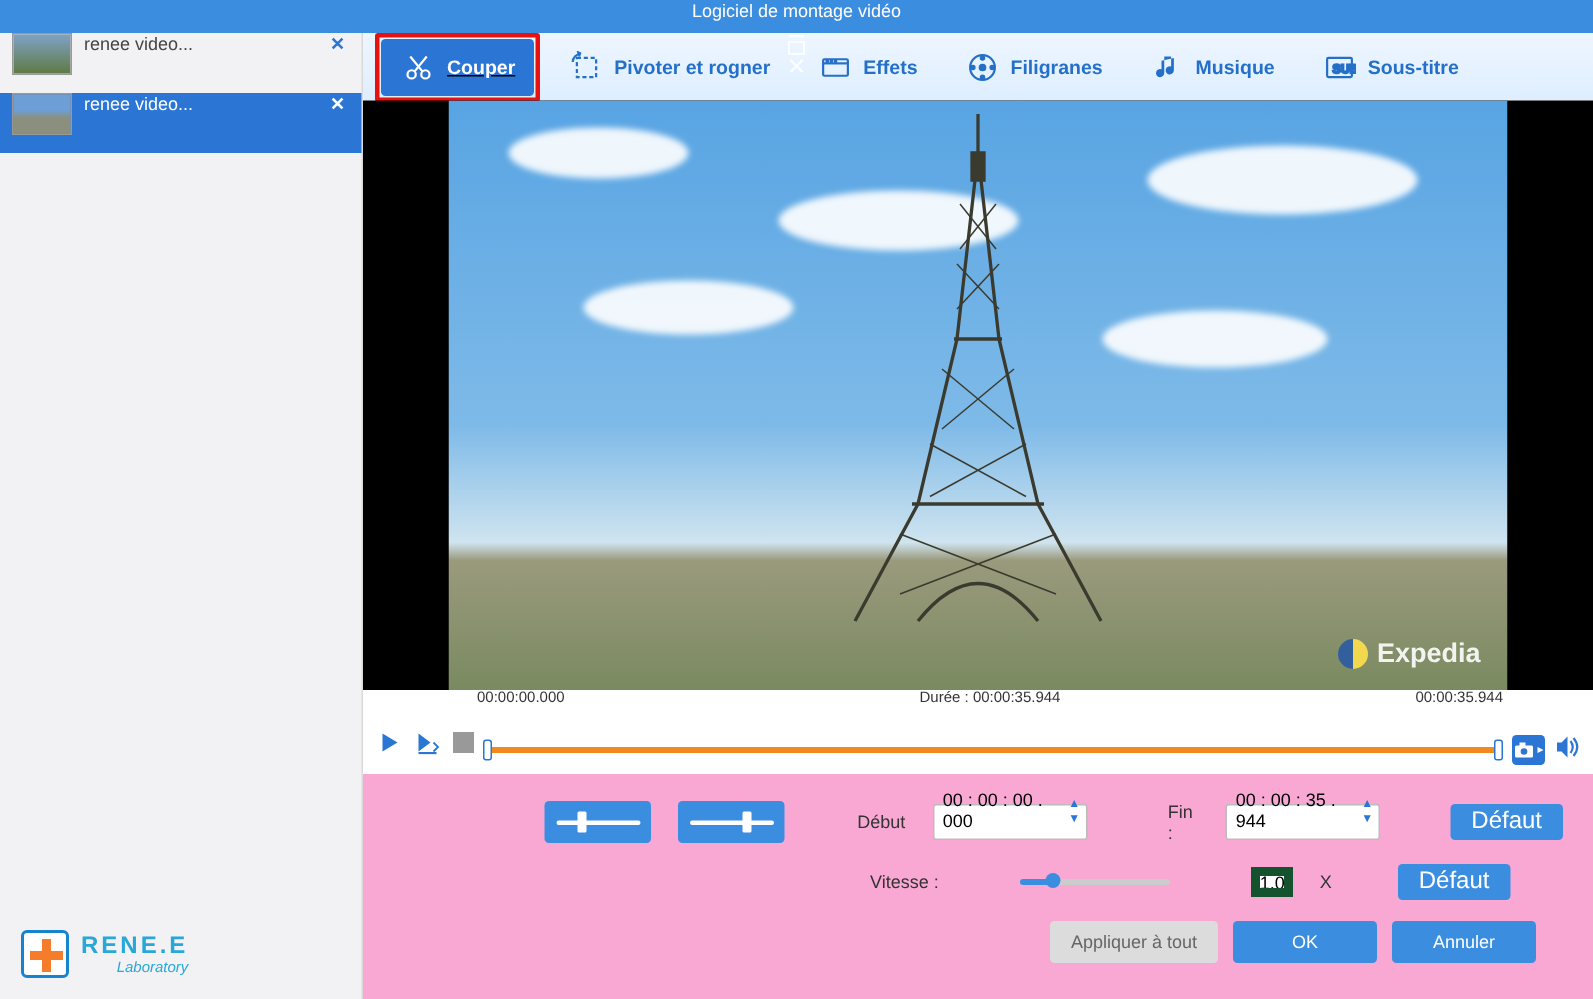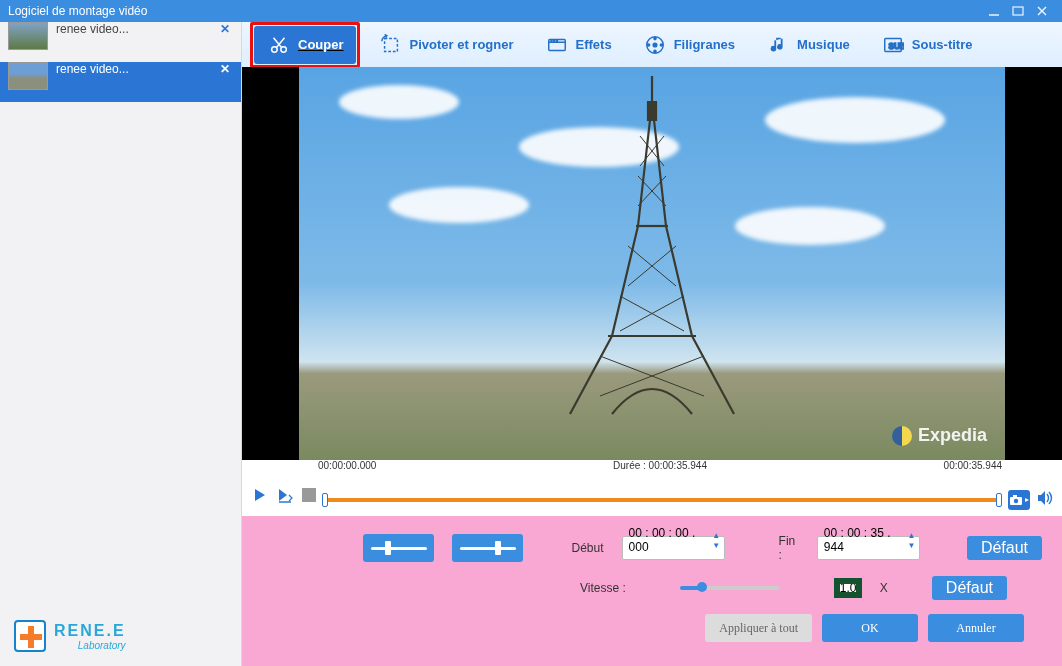--- a/index.html
+++ b/index.html
@@ -1,18 +1,18 @@
 <!DOCTYPE html>
 <html><head>
 <meta charset="utf-8">
 <style>
 * { margin: 0; padding: 0; box-sizing: border-box; font-family: "Segoe UI", Arial, sans-serif; }
 body { width: 1062px; height: 666px; background: #fff; overflow: hidden; }
 
-.titlebar { height: 22px; background: #3b8de0; display: flex; align-items: center; padding: 0 8px; color: #fff; font-size: 12px; }
+.titlebar { height: 22px; background: #3b8de0; display: flex; align-items: center; padding: 0 8px; color: #fff; font-size: 12px; flex-direction: column; }
 .titlebar .spacer { flex: 1; }
 .titlebar .winbtn { width: 24px; height: 16px; display: flex; align-items: center; justify-content: center; cursor: pointer; opacity: .9; }
 .titlebar .winbtn svg { display: block; }
 
 .main { display: flex; height: 644px; }
 
 .sidebar { width: 242px; background: #f2f2f5; border-right: 1px solid #d9d9d9; display: flex; flex-direction: column; }
 .file-item { height: 40px; display: flex; align-items: flex-start; padding: 0 8px; font-size: 12px; color: #444; cursor: pointer; }
 .file-item.active { background: #2b76d4; color: #fff; }
 .file-thumb { width: 40px; height: 28px; background: linear-gradient(#7fa2c6, #5f7a44); margin-right: 8px; border: 1px solid #999; }
@@ -69,21 +69,21 @@
 .stepper { width:14px; display:flex; flex-direction:column; margin-left:4px; }
 .stepper div { height:10px; display:flex; align-items:center; justify-content:center; font-size:8px; color:#2b76d4; cursor:pointer; }
 .pill { height:24px; padding:0 14px; background:#3b8de0; color:#fff; border:none; border-radius:3px; font-size:16px; cursor:pointer; }
 .label { font-size:12px; color:#333; }
 .speed-slider { width:100px; height:4px; background:#ccc; border-radius:2px; position:relative; cursor:pointer; }
 .speed-slider .filled { position:absolute; left:0; top:0; bottom:0; width:22%; background:#3b8de0; border-radius:2px; }
 .speed-slider .sknob { position:absolute; left:22%; top:-4px; width:10px; height:10px; border-radius:50%; background:#3b8de0; transform:translateX(-50%); }
 .speed-val { width:28px; height:20px; border:6px solid #14532d; background:#fff; font-size:12px; text-align:left; }
 
 .footer { display:flex; gap:10px; padding: 0 18px 14px 0; justify-content:flex-end; align-items: flex-end; }
-.btn-flat { height:28px; min-width:96px; padding:0 14px; border-radius:3px; font-size:12px; border:none; cursor:pointer;font-family:Liberation Serif, serif; }
+.btn-flat { height:28px; min-width:96px; padding:0 14px; border-radius:3px; font-size:12px; border:none; cursor:pointer; }
 .btn-grey { background:#dcdcdc; color:#666; }
 .btn-blue { background:#3b8de0; color:#fff; }
 </style>
 </head>
 <body>
 
 <div class="titlebar">
   <span>Logiciel de montage vidéo</span>
   <div class="spacer"></div>
   <div class="winbtn">

